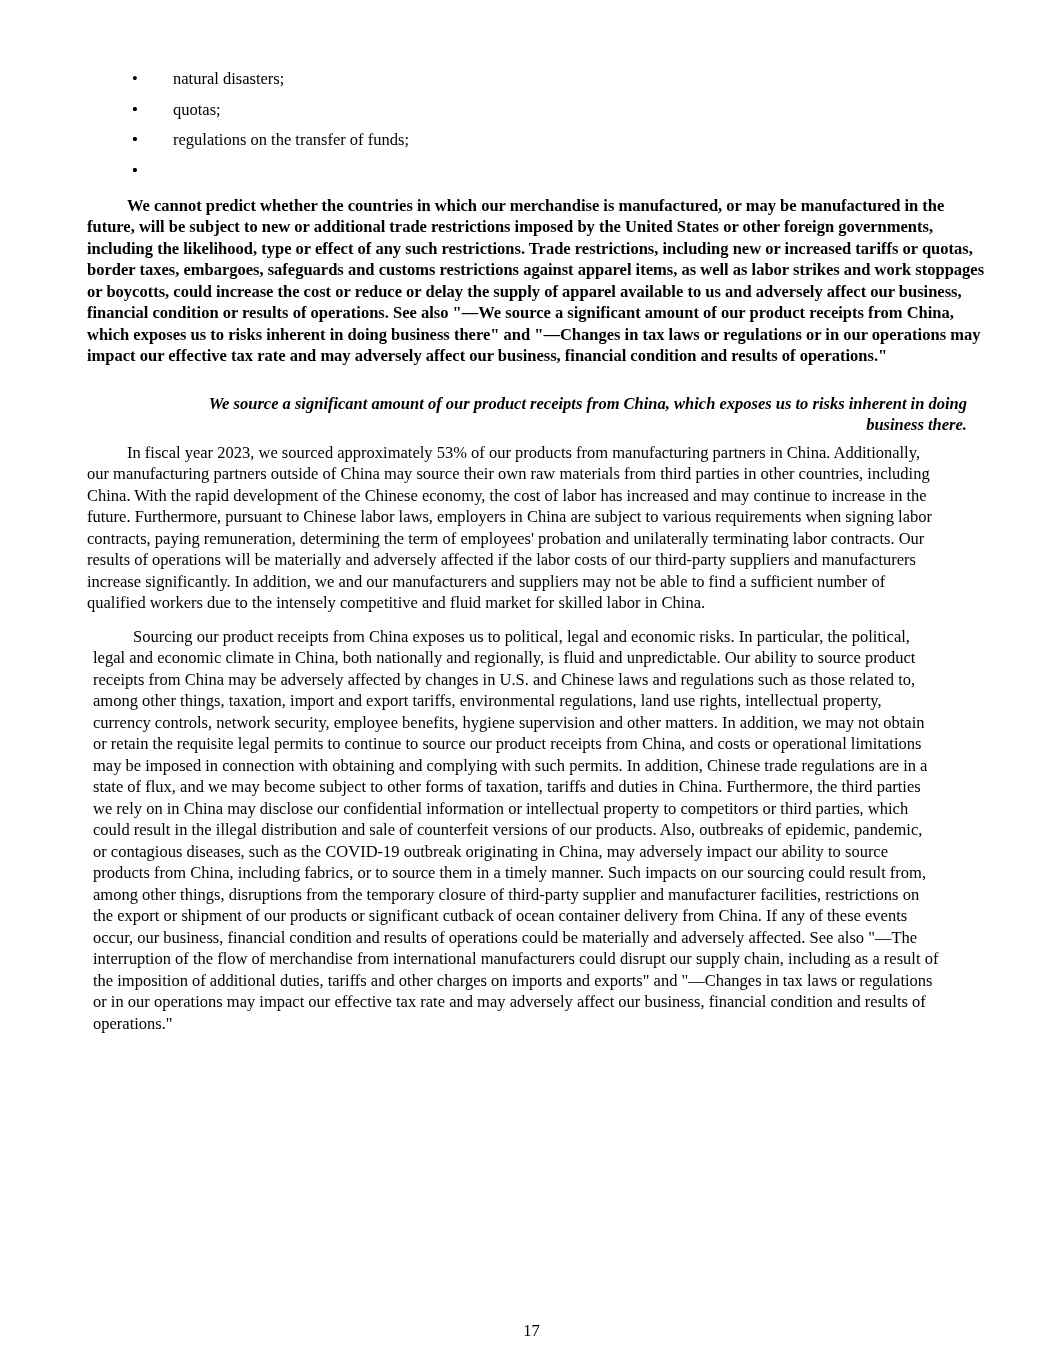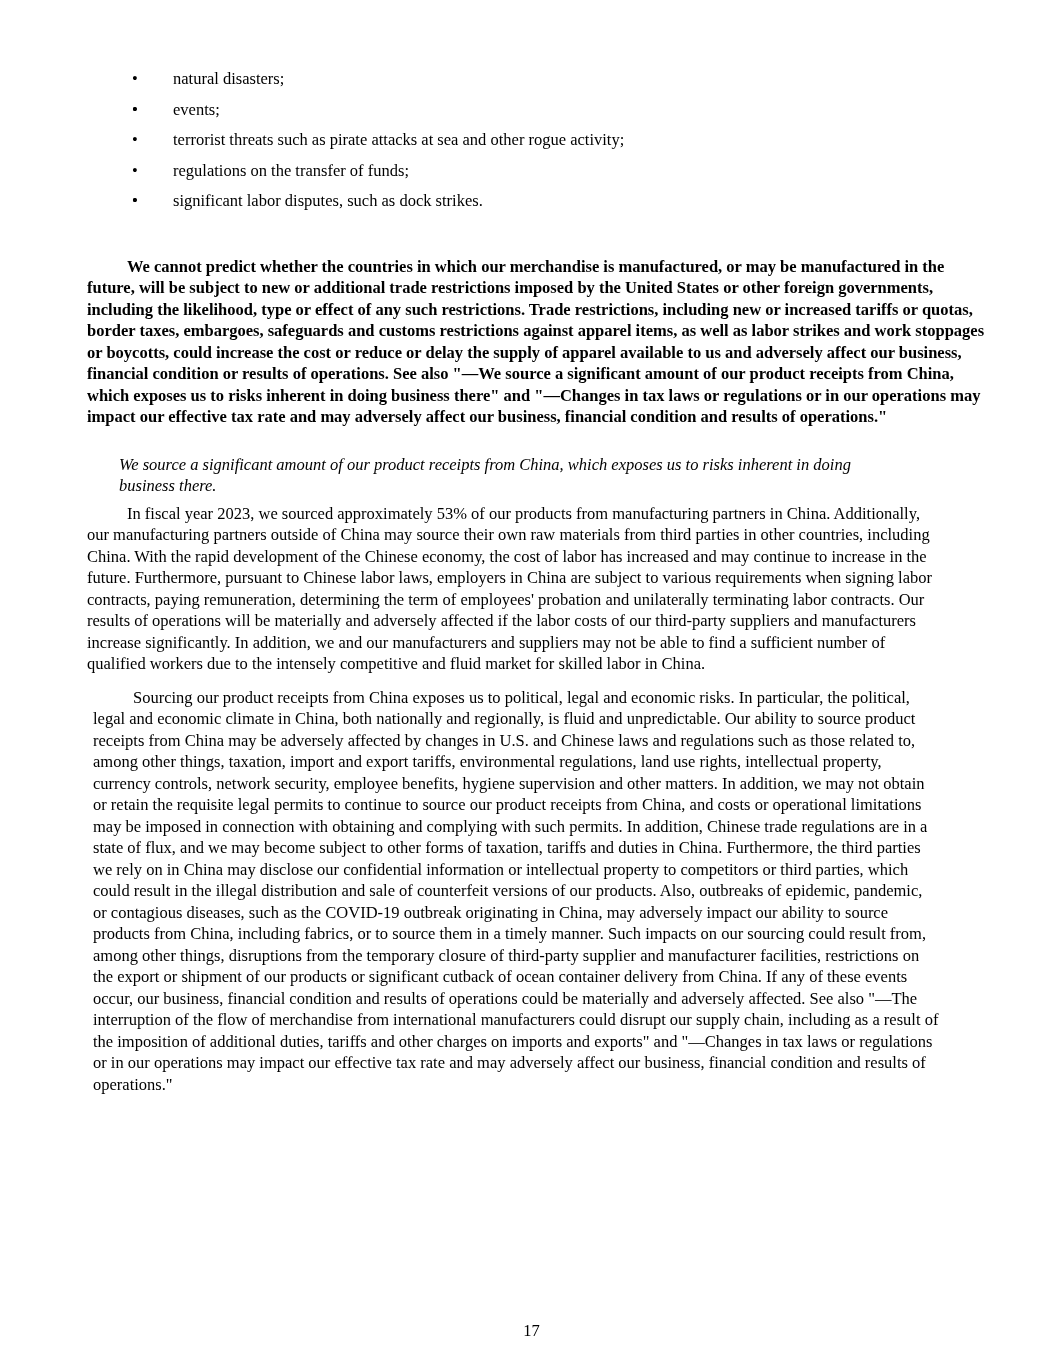--- a/index.html
+++ b/index.html
@@ -45,23 +45,24 @@
   .para {
     margin: 0;
     white-space: pre;
   }
   .indent-first {
     text-indent: 40px;
   }
   .p1 { margin-top: 44px; font-weight: bold; }
   .heading {
     margin: 26px 0 0 32px;
-    font-weight: normal;
+    font-weight: bold;
     font-style: italic;
     white-space: pre;
+    text-align: right;
   }
   .p2 { margin-top: 6px; }
   .p3 { margin-top: 12px; margin-left: 6px; }
   .page-number {
     position: absolute;
     left: 8px;
     right: 0;
     bottom: 24px;
     text-align: center;
   }
@@ -74,36 +75,34 @@
   <ul class="bullets">
     <li>
       <span class="marker">•</span>
       <span class="pre">natural disasters;</span>
     </li>
     <li>
       <span class="marker">•</span>
     </li>
     <li>
       <span class="marker">•</span>
-      <span class="pre">events;</span>
+      <span class="pre">quotas;</span>
     </li>
     <li>
       <span class="marker">•</span>
-      <span class="pre">terrorist threats such as pirate attacks at sea and other rogue activity;</span>
     </li>
     <li>
       <span class="marker">•</span>
       <span class="pre">regulations on the transfer of funds;</span>
     </li>
     <li>
       <span class="marker">•</span>
     </li>
     <li>
       <span class="marker">•</span>
-      <span class="pre">significant labor disputes, such as dock strikes.</span>
     </li>
   </ul>
 
   <p class="para p1 indent-first">We cannot predict whether the countries in which our merchandise is manufactured, or may be manufactured in the
 future, will be subject to new or additional trade restrictions imposed by the United States or other foreign governments,
 including the likelihood, type or effect of any such restrictions. Trade restrictions, including new or increased tariffs or quotas,
 border taxes, embargoes, safeguards and customs restrictions against apparel items, as well as labor strikes and work stoppages
 or boycotts, could increase the cost or reduce or delay the supply of apparel available to us and adversely affect our business,
 financial condition or results of operations. See also "—We source a significant amount of our product receipts from China,
 which exposes us to risks inherent in doing business there" and "—Changes in tax laws or regulations or in our operations may

